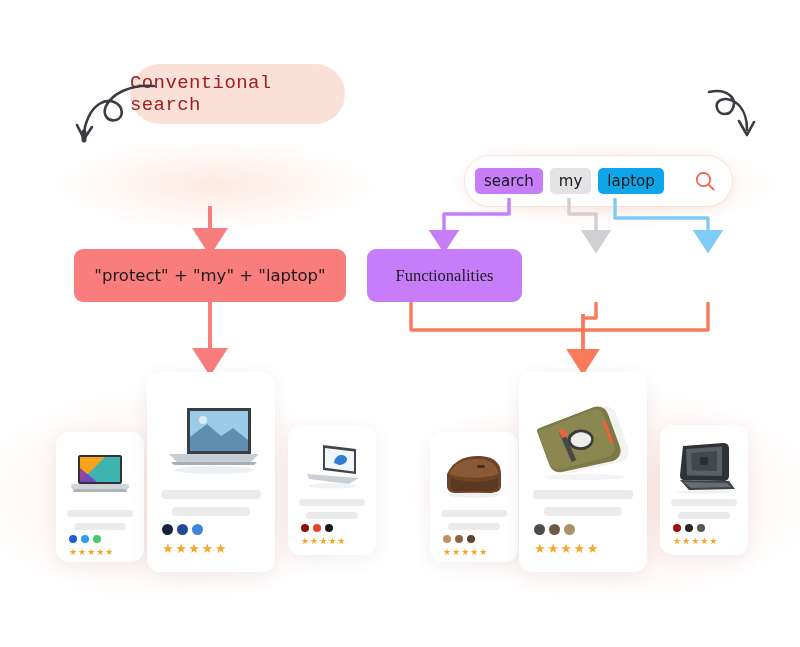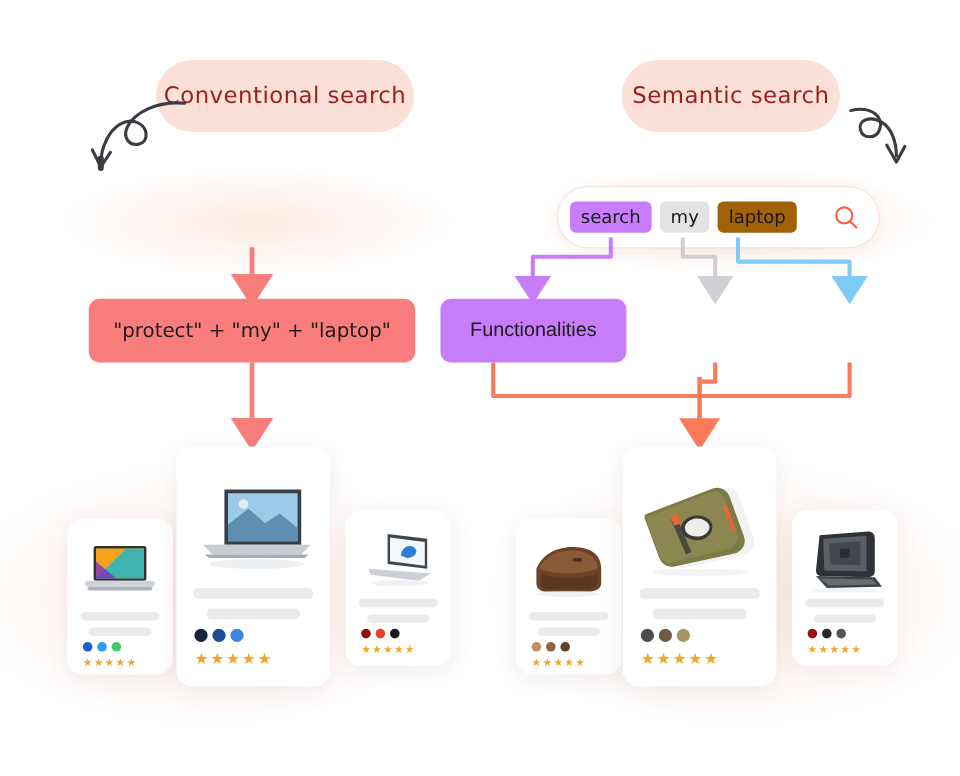--- a/index.html
+++ b/index.html
@@ -27,21 +27,21 @@
   .pill{
     position:absolute;
     background:#fbe0d8;
     border-radius:30px;
     display:flex;align-items:center;justify-content:center;
     color:#9e1f20;
     font-size:19px;
     font-family:"DejaVu Sans", sans-serif;
     letter-spacing:.4px;
   }
-  .pill-left{left:130px;top:50px;width:215px;height:60px;}
+  .pill-left{left:130px;top:64px;width:215px;height:60px;font-family:Liberation Mono, monospace;}
   .pill-right{left:518px;top:50px;width:182px;height:60px;}
 
   
   .doodle{position:absolute;}
   .doodle-left{left:68px;top:82px;}
   .doodle-right{left:695px;top:88px;}
 
   
   .searchbar{
     position:absolute;
@@ -79,21 +79,21 @@
     display:flex;align-items:center;justify-content:center;
     color:#1c1c1c;font-size:16.5px;
     font-family:"DejaVu Sans", sans-serif;
   }
 
   
   .cat{
     position:absolute;height:53px;border-radius:9px;
     display:flex;align-items:center;justify-content:center;
     color:#1c1c1c;font-size:16.5px;
-    font-family:Liberation Sans, sans-serif;
+    font-family:Liberation Serif, serif;
   }
   .cat-func{left:367px;top:249px;width:155px;background:#c77dfa;}
   .cat-stop{left:532px;top:249px;width:128px;background:#e3e3e6;}
   .cat-obj{left:666px;top:249px;width:84px;background:#7ecbf5;}
 
   
   .conn{position:absolute;left:0;top:0;width:800px;height:647px;pointer-events:none;}
 
   
   .card{
@@ -121,44 +121,41 @@
 
 <div class="stage">
 
   <div class="glow glow-l1"></div>
   <div class="glow glow-l2"></div>
   <div class="glow glow-r1"></div>
   <div class="glow glow-r2"></div>
 
   <div class="pill pill-left">
     <span>Conventional search</span>
-  </div>
-  <div class="pill pill-right">
-    <span>Semantic search</span>
   </div>
 
   <svg class="doodle doodle-left" width="92" height="62" viewBox="0 0 92 62">
     <path d="M86 4 C62 2 44 12 38 24 C34 33 40 40 48 38 C56 36 56 24 46 20
              C36 16 26 24 21 34 C17 42 16 48 16 54" fill="none" stroke="#3b3b42" stroke-width="2.6" stroke-linecap="round"></path>
     <path d="M9 43 L16 57 L24 45" fill="none" stroke="#3b3b42" stroke-width="2.6" stroke-linecap="round" stroke-linejoin="round"></path>
     <path d="M16 50 L16 58" stroke="#3b3b42" stroke-width="5" stroke-linecap="round"></path>
   </svg>
 
   <svg class="doodle doodle-right" width="62" height="62" viewBox="0 0 62 62">
     <path d="M14 4 C32 0 42 10 38 20 C35 28 24 28 22 20 C20 12 30 8 40 14
              C48 19 52 30 52 42" fill="none" stroke="#3b3b42" stroke-width="2.6" stroke-linecap="round"></path>
     <path d="M44 33 L52 47 L59 34" fill="none" stroke="#3b3b42" stroke-width="2.6" stroke-linecap="round" stroke-linejoin="round"></path>
   </svg>
 
 
   <div class="searchbar searchbar-right">
     <div class="chips">
       <span class="chip" id="chip0" style="background: rgb(199, 125, 250);">search</span>
       <span class="chip" id="chip1" style="background: rgb(227, 227, 230);">my</span>
-      <span class="chip" id="chip2" style="background: #a16207;">laptop</span>
+      <span class="chip" id="chip2" style="background: #0ea5e9;">laptop</span>
     </div>
     <svg class="mag mag-right" width="22" height="22" viewBox="0 0 22 22">
       <circle cx="9.5" cy="9.5" r="6.7" fill="none" stroke="#fb5c3c" stroke-width="1.7"></circle>
       <line x1="14.4" y1="14.4" x2="19.6" y2="19.6" stroke="#fb5c3c" stroke-width="1.7" stroke-linecap="round"></line>
     </svg>
   </div>
 
   <svg class="conn">
     <defs>
       <marker id="ar-red" markerWidth="9" markerHeight="9" refX="3" refY="4.5" orient="auto">

